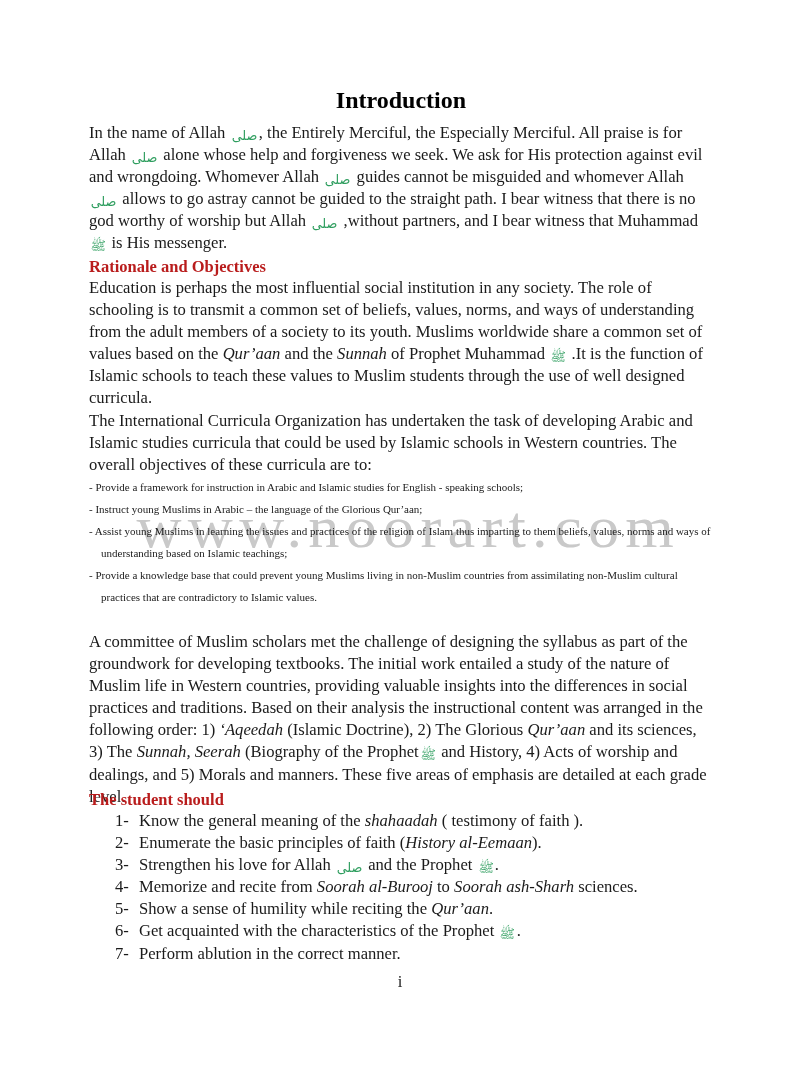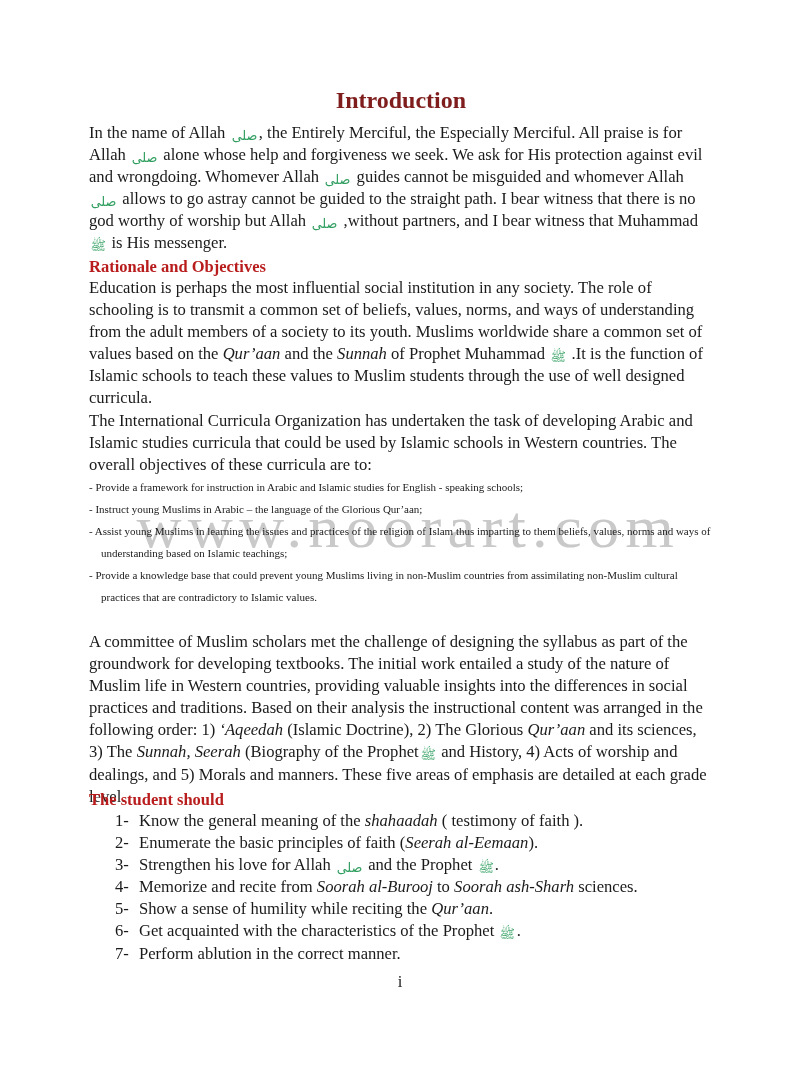--- a/index.html
+++ b/index.html
@@ -58,21 +58,21 @@
     z-index: 2;
   }
 
   
   .doc-title {
     margin: 0;
     padding: 0;
     font-size: 24px;
     line-height: 28px;
     font-weight: bold;
-    color: #7f1d1d;
+    color: #000000;
     text-align: center;
     position: absolute;
     top: 86px;
     left: 0;
     width: 624px;
   }
 
   .section-head {
     font-size: 16.5px;
     line-height: 20px;
@@ -201,21 +201,21 @@
     <div id="block-student">
       <div class="section-head">The student should</div>
 
       <ul class="num-list">
         <li>
           <span class="num">1-</span>
           <span class="txt"><span>Know the general meaning of the </span><i>shahaadah</i><span> ( testimony of faith ).</span></span>
         </li>
         <li>
           <span class="num">2-</span>
-          <span class="txt"><span>Enumerate the basic principles of faith (</span><i>Seerah al-Eemaan</i><span>).</span></span>
+          <span class="txt"><span>Enumerate the basic principles of faith (</span><i>History al-Eemaan</i><span>).</span></span>
         </li>
         <li>
           <span class="num">3-</span>
           <span class="txt"><span>Strengthen his love for Allah </span><span class="honorific swt">صلى</span><span> and the Prophet </span><span class="honorific saw">ﷺ</span><span>.</span></span>
         </li>
         <li>
           <span class="num">4-</span>
           <span class="txt"><span>Memorize and recite from </span><i>Soorah al-Burooj</i><span> to </span><i>Soorah ash-Sharh</i><span> sciences.</span></span>
         </li>
         <li>

